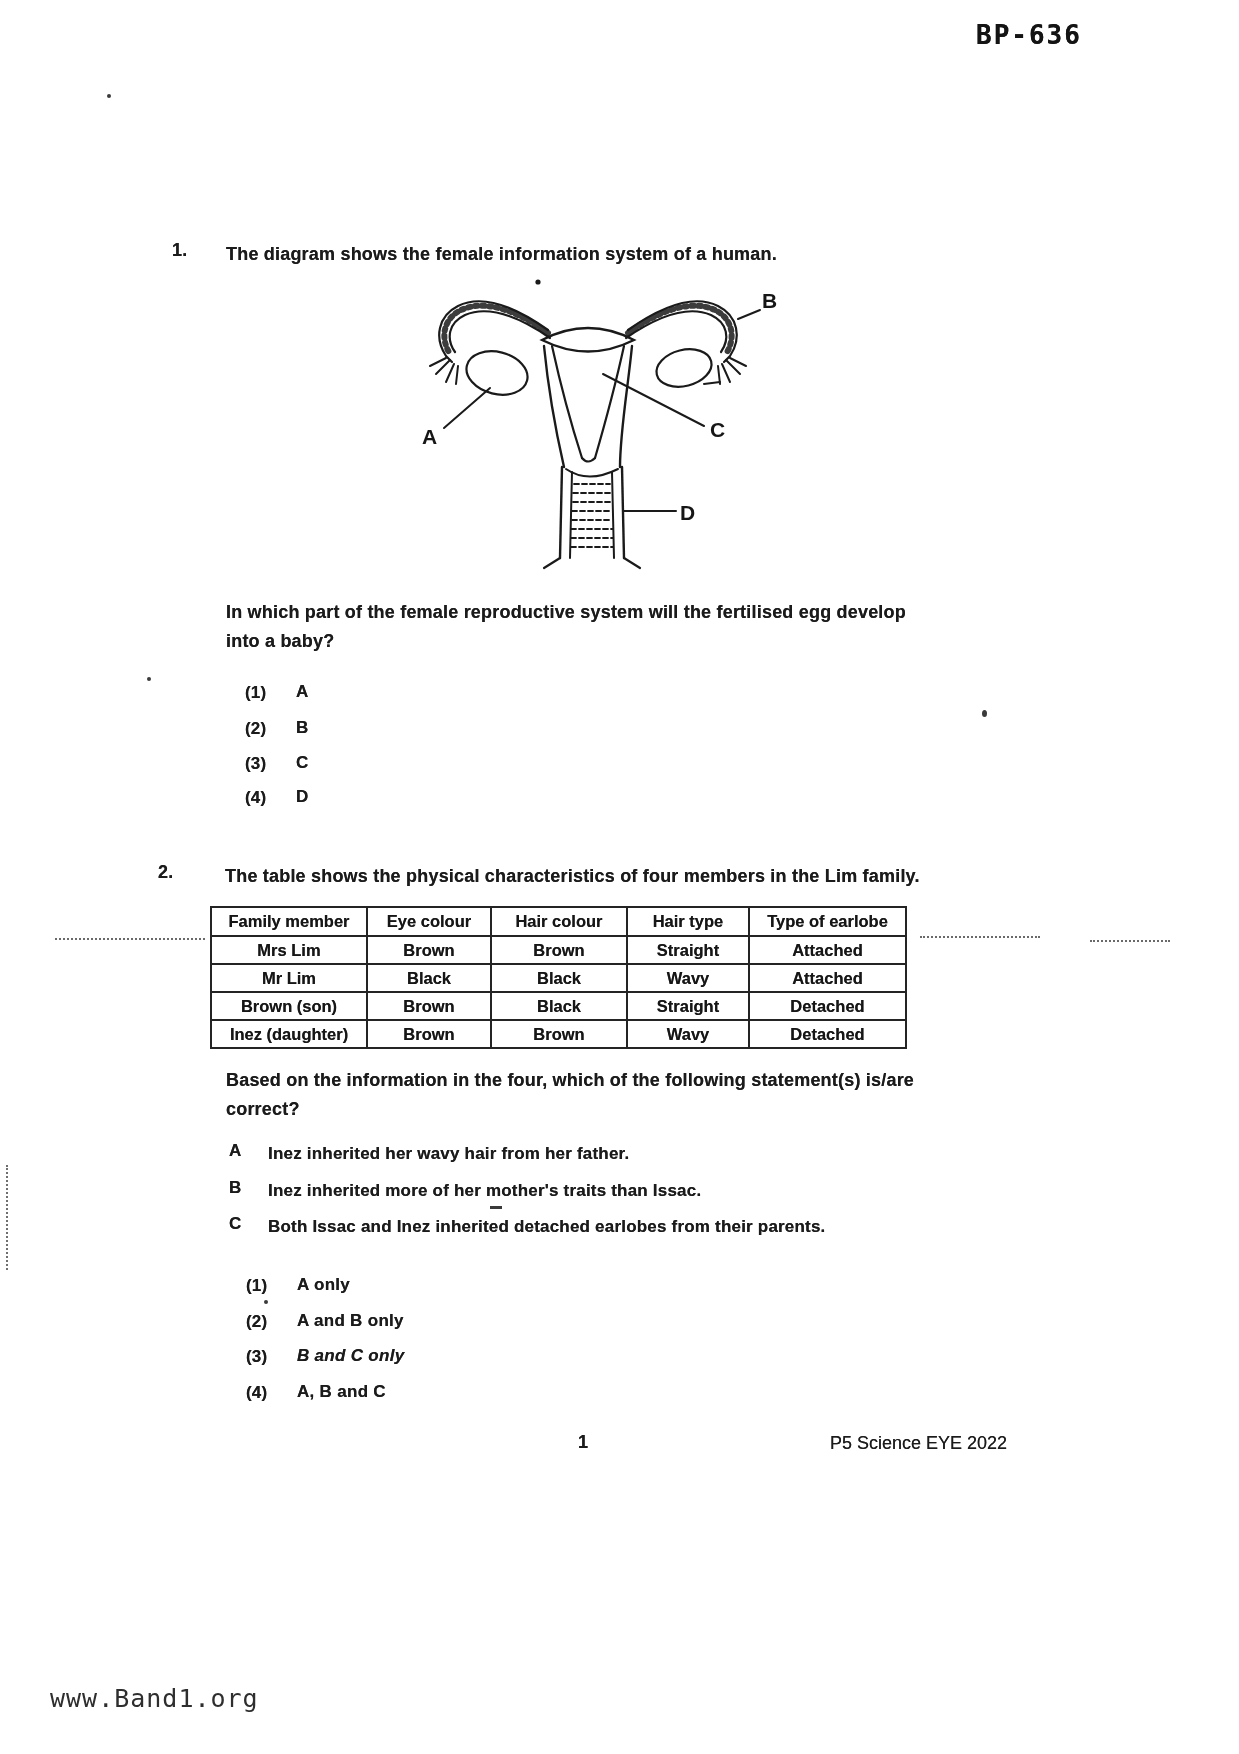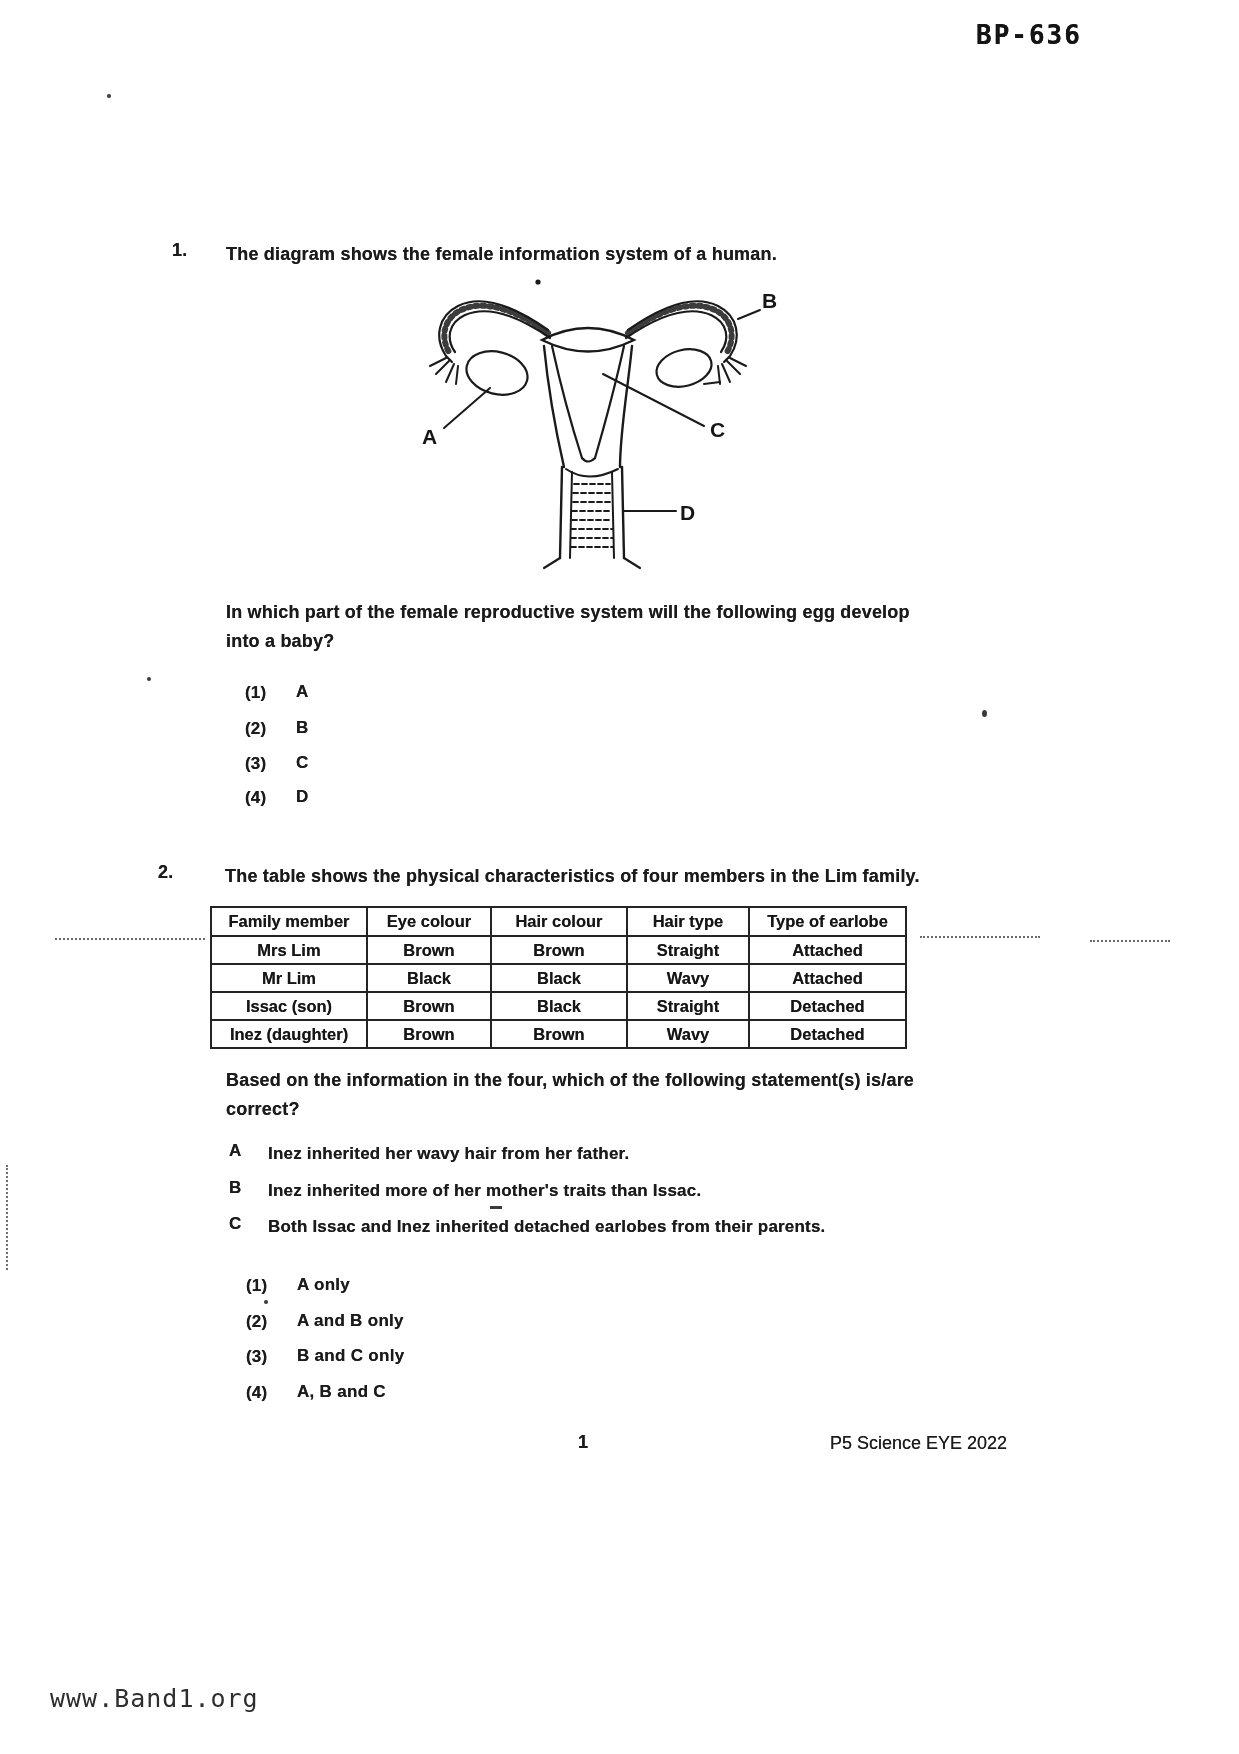--- a/index.html
+++ b/index.html
@@ -100,21 +100,21 @@
   <path d="M340,57 L362,48" stroke-width="2"></path>
   <path d="M205,112 L306,164" stroke-width="2"></path>
   <path d="M226,249 L278,249" stroke-width="2"></path>
 
   <text x="24" y="182">A</text>
   <text x="364" y="46">B</text>
   <text x="312" y="175">C</text>
   <text x="282" y="258">D</text>
 </svg>
 
-<div class="t fs18" style="left:226px;top:598px;width:705px;">In which part of the female reproductive system will the following egg develop into a baby?</div>
+<div class="t fs18" style="left:226px;top:598px;width:705px;">In which part of the female reproductive system will the fertilised egg develop into a baby?</div>
 
 <div class="t opt-num" style="left:245px;top:683px;">(1)</div>
 <div class="t opt-text" style="left:296px;top:682px;">A</div>
 <div class="t opt-num" style="left:245px;top:719px;">(2)</div>
 <div class="t opt-text" style="left:296px;top:718px;">B</div>
 <div class="t opt-num" style="left:245px;top:754px;">(3)</div>
 <div class="t opt-text" style="left:296px;top:753px;">C</div>
 <div class="t opt-num" style="left:245px;top:788px;">(4)</div>
 <div class="t opt-text" style="left:296px;top:787px;">D</div>
 
@@ -145,21 +145,21 @@
     <td>Attached</td>
   </tr>
   <tr>
     <td>Mr Lim</td>
     <td>Black</td>
     <td>Black</td>
     <td>Wavy</td>
     <td>Attached</td>
   </tr>
   <tr>
-    <td>Issac (son)</td>
+    <td>Brown (son)</td>
     <td>Brown</td>
     <td>Black</td>
     <td>Straight</td>
     <td>Detached</td>
   </tr>
   <tr>
     <td>Inez (daughter)</td>
     <td>Brown</td>
     <td>Brown</td>
     <td>Wavy</td>
@@ -175,21 +175,21 @@
 <div class="t stmt-label" style="left:229px;top:1178px;">B</div>
 <div class="t fs17" style="left:268px;top:1178px;width:660px;">Inez inherited more of her mother's traits than Issac.</div>
 <div class="t stmt-label" style="left:229px;top:1214px;">C</div>
 <div class="t fs17" style="left:268px;top:1214px;width:680px;">Both Issac and Inez inherited detached earlobes from their parents.</div>
 
 <div class="t opt-num" style="left:246px;top:1276px;">(1)</div>
 <div class="t opt-text" style="left:297px;top:1275px;">A only</div>
 <div class="t opt-num" style="left:246px;top:1312px;">(2)</div>
 <div class="t opt-text" style="left:297px;top:1311px;">A and B only</div>
 <div class="t opt-num" style="left:246px;top:1347px;">(3)</div>
-<div class="t opt-text" style="left:297px;top:1346px;">B and C only</div>
+<div class="t opt-text" style="left:297px;top:1346px;font-style:italic;">B and C only</div>
 <div class="t opt-num" style="left:246px;top:1383px;">(4)</div>
 <div class="t opt-text" style="left:297px;top:1382px;">A, B and C</div>
 
 <div class="footer-page">1</div>
 <div class="footer-label">P5 Science EYE 2022</div>
 <div class="watermark">www.Band1.org</div>
 
 <div class="noise-h" style="left:55px;top:938px;width:150px;"></div>
 <div class="noise-h" style="left:920px;top:936px;width:120px;"></div>
 <div class="noise-h" style="left:1090px;top:940px;width:80px;"></div>

